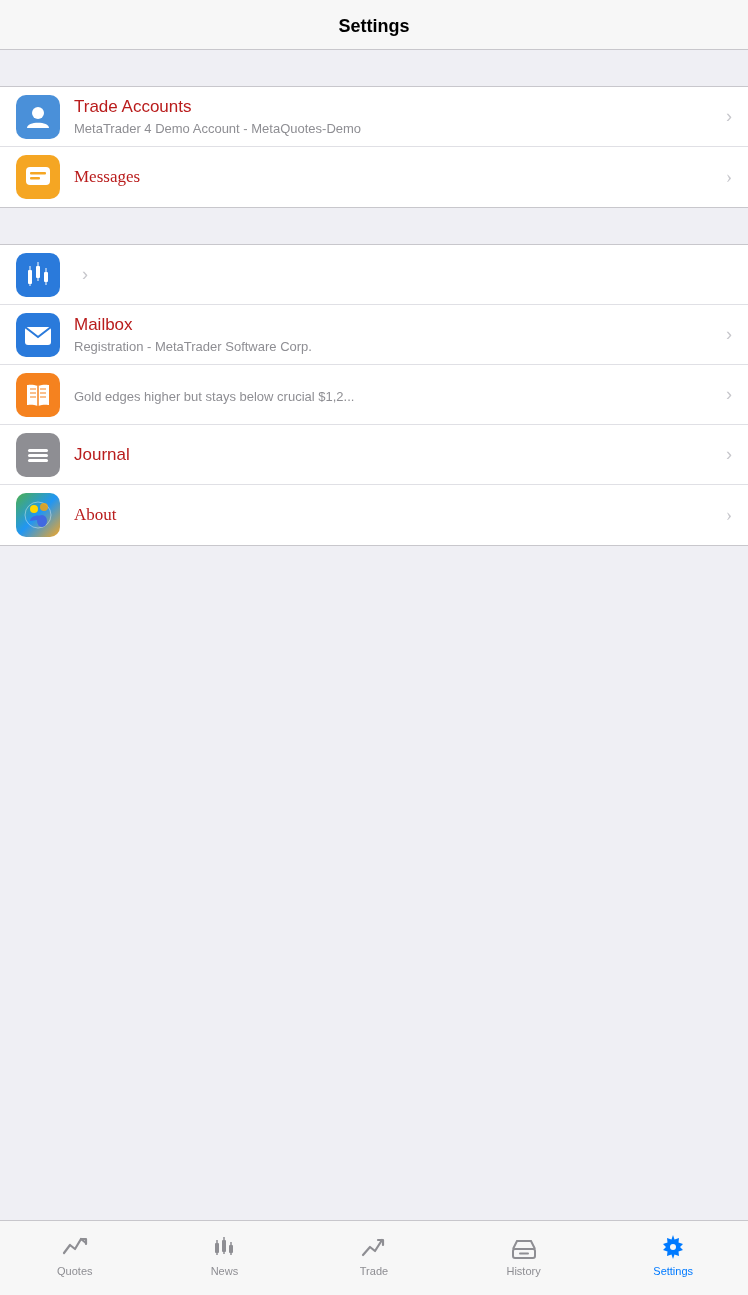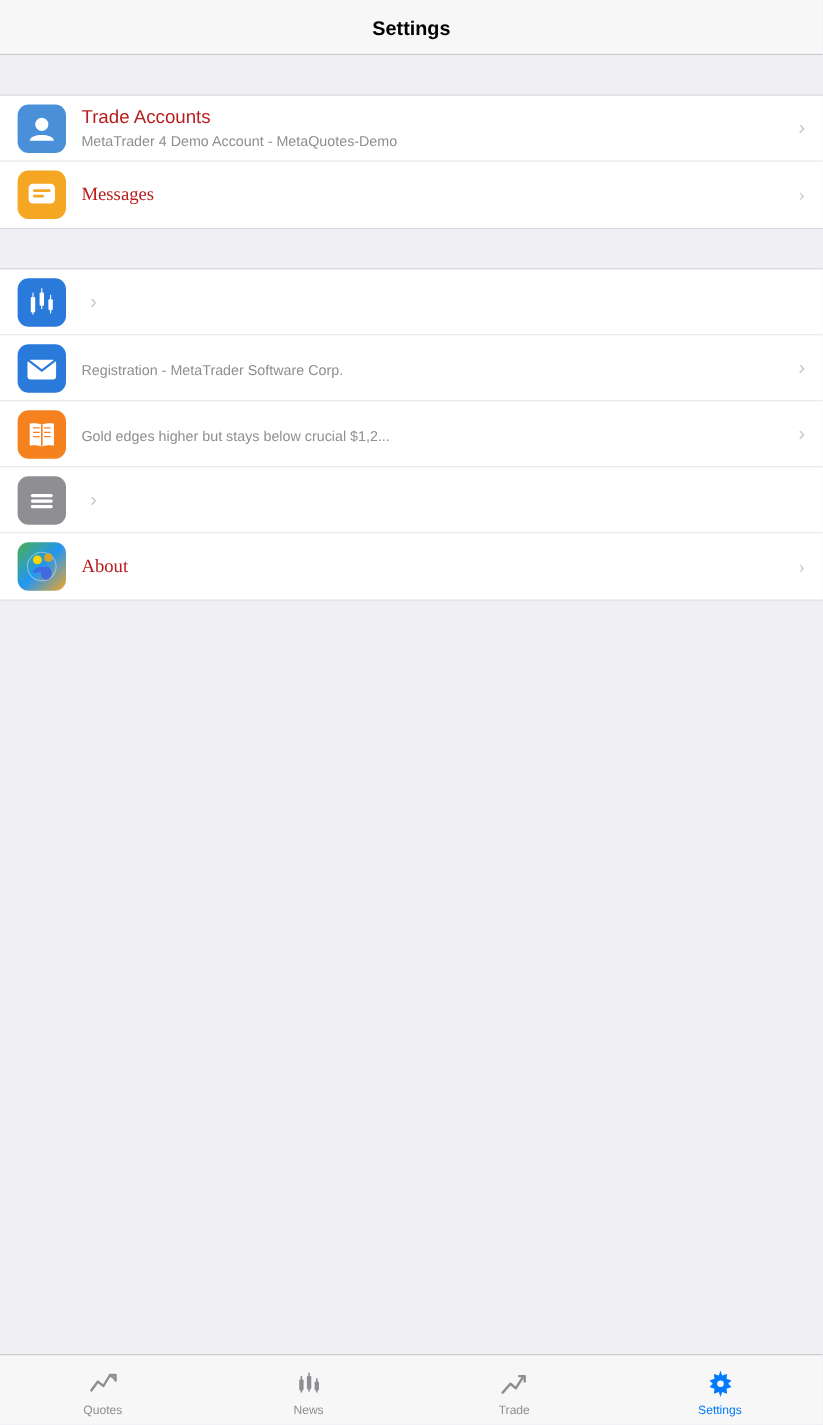--- a/index.html
+++ b/index.html
@@ -103,21 +103,21 @@
     }
 
     
     .content-area {
       flex: 1;
       background: #efeff4;
     }
 
     
     .tab-bar {
-      height: 64px;
+      height: 75px;
       background: #f7f7f7;
       border-top: 1px solid #c8c7cc;
       display: flex;
       align-items: flex-start;
       padding-top: 8px;
       flex-shrink: 0;
     }
 
     .tab-item {
       flex: 1;
@@ -209,20 +209,21 @@
   </div>
 
   <div class="settings-item">
     <div class="item-icon icon-mail">
       <svg width="30" height="30" viewBox="0 0 30 30" xmlns="http://www.w3.org/2000/svg">
         <rect x="2" y="7" width="26" height="18" rx="3" fill="white"></rect>
         <polyline points="2,7 15,17 28,7" fill="none" stroke="#2a7adb" stroke-width="2"></polyline>
       </svg>
     </div>
     <div class="item-text">
+      <div class="item-title">Mailbox</div>
       <div class="item-subtitle">Registration - MetaTrader Software Corp.</div>
     </div>
     <span class="chevron">›</span>
   </div>
 
   <div class="settings-item">
     <div class="item-icon icon-orange">
       <svg width="30" height="30" viewBox="0 0 30 30" xmlns="http://www.w3.org/2000/svg">
 
         <path d="M15 6 C10 4 4 5 4 5 L4 25 C4 25 10 24 15 26 C20 24 26 25 26 25 L26 5 C26 5 20 4 15 6Z" fill="white"></path>
@@ -241,20 +242,23 @@
     <span class="chevron">›</span>
   </div>
 
   <div class="settings-item">
     <div class="item-icon icon-gray">
       <svg width="30" height="30" viewBox="0 0 30 30" xmlns="http://www.w3.org/2000/svg">
         <rect x="5" y="9" width="20" height="3" rx="1.5" fill="white"></rect>
         <rect x="5" y="14" width="20" height="3" rx="1.5" fill="white"></rect>
         <rect x="5" y="19" width="20" height="3" rx="1.5" fill="white"></rect>
       </svg>
+    </div>
+    <div class="item-text">
+      <div class="item-title">Journal</div>
     </div>
     <span class="chevron">›</span>
   </div>
 
   <div class="settings-item">
     <div class="item-icon" style="background: linear-gradient(135deg, #4caf50 0%, #2196f3 50%, #f5a623 100%);">
       <svg width="32" height="32" viewBox="0 0 32 32" xmlns="http://www.w3.org/2000/svg">
 
         <circle cx="16" cy="16" r="13" fill="none" stroke="rgba(255,255,255,0.4)" stroke-width="1"></circle>
 
@@ -307,20 +311,31 @@
   <div class="tab-item">
     <div class="tab-icon">
       <svg width="28" height="28" viewBox="0 0 28 28" xmlns="http://www.w3.org/2000/svg">
         <polyline points="3,22 10,14 15,18 22,7" fill="none" stroke="#8e8e93" stroke-width="2.2" stroke-linecap="round" stroke-linejoin="round"></polyline>
         <polyline points="18,7 23,7 23,12" fill="none" stroke="#8e8e93" stroke-width="2.2" stroke-linecap="round" stroke-linejoin="round"></polyline>
       </svg>
     </div>
     <span class="tab-label">Trade</span>
   </div>
 
+  <div class="tab-item">
+    <div class="tab-icon">
+      <svg width="28" height="28" viewBox="0 0 28 28" xmlns="http://www.w3.org/2000/svg">
+
+        <rect x="3" y="16" width="22" height="9" rx="2" fill="none" stroke="#8e8e93" stroke-width="2"></rect>
+        <path d="M3 16 L7 8 L21 8 L25 16" fill="none" stroke="#8e8e93" stroke-width="2"></path>
+        <line x1="10" y1="20.5" x2="18" y2="20.5" stroke="#8e8e93" stroke-width="2" stroke-linecap="round"></line>
+      </svg>
+    </div>
+    <span class="tab-label">History</span>
+  </div>
 
   <div class="tab-item">
     <div class="tab-icon">
       <svg width="28" height="28" viewBox="0 0 28 28" xmlns="http://www.w3.org/2000/svg">
         <circle cx="14" cy="14" r="4" fill="#007aff"></circle>
         <path d="M14 2 L15.5 6.5 L20 5 L19.5 9.5 L24 11 L21 14 L24 17 L19.5 18.5 L20 23 L15.5 21.5 L14 26 L12.5 21.5 L8 23 L8.5 18.5 L4 17 L7 14 L4 11 L8.5 9.5 L8 5 L12.5 6.5 Z" fill="#007aff"></path>
         <circle cx="14" cy="14" r="5" fill="#007aff"></circle>
         <circle cx="14" cy="14" r="3" fill="#f7f7f7"></circle>
       </svg>
     </div>

